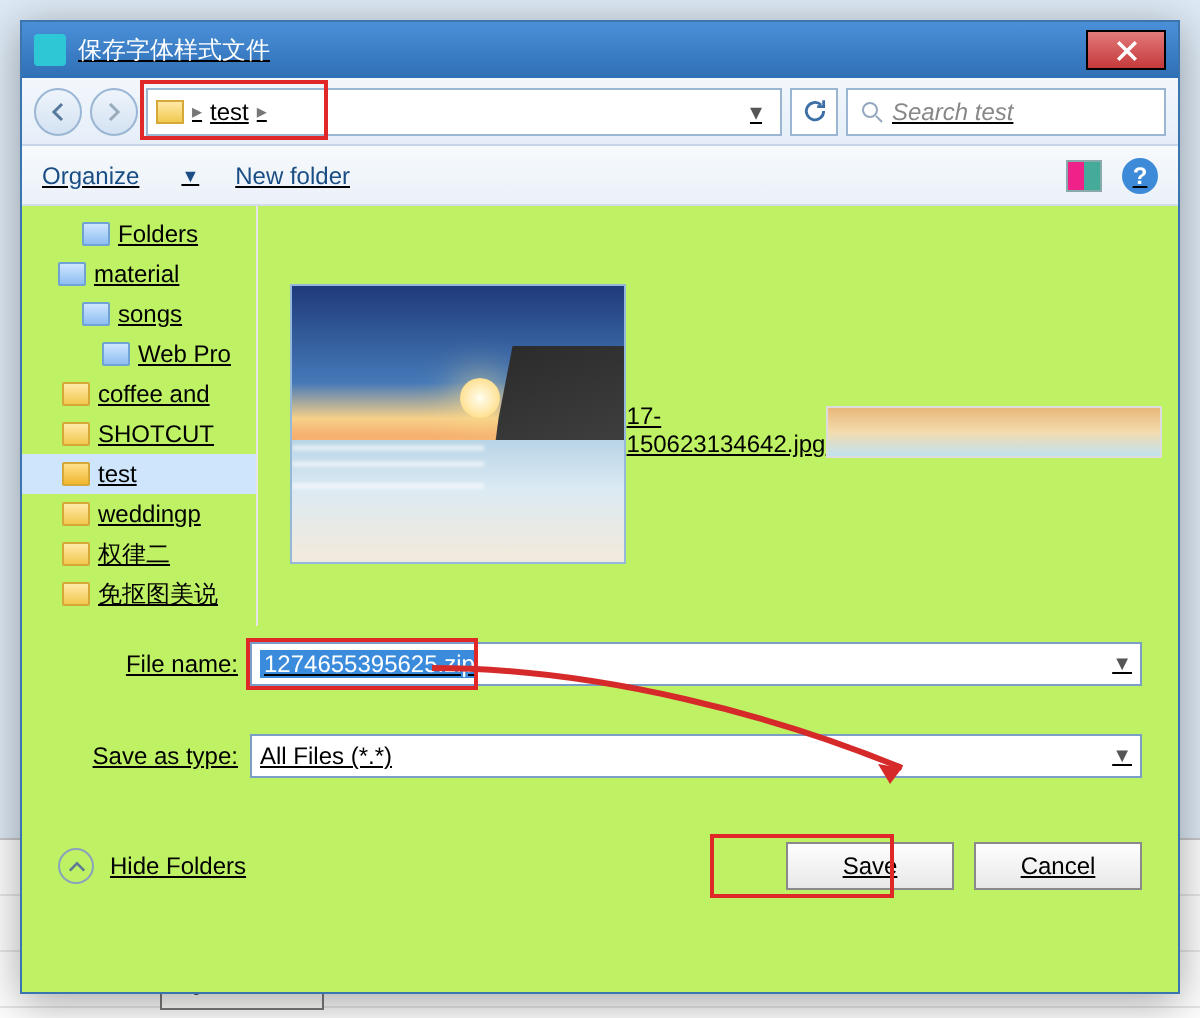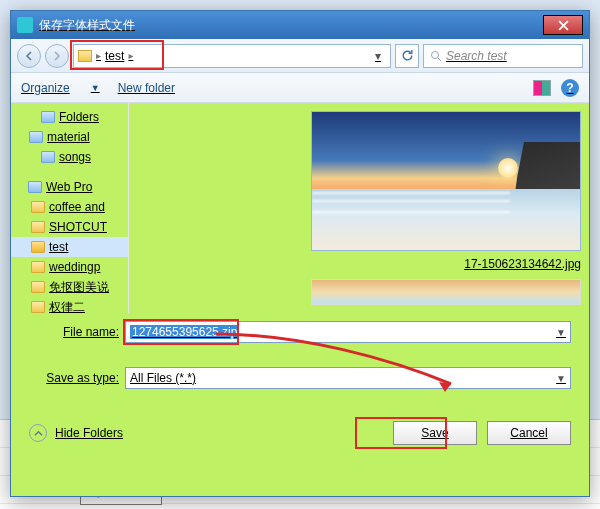--- a/index.html
+++ b/index.html
@@ -47,21 +47,21 @@
 .sqic span:nth-child(2){background:#4a9;}
 .help { width:18px; height:18px; border-radius:50%; background:#3d8bd8; color:#fff; display:flex; align-items:center; justify-content:center; font-weight:bold;}
 
 .body { height:210px; display:flex; overflow:hidden;}
 .tree { width:118px; border-right:1px solid #e5e5e5; overflow:hidden; padding:4px 0;}
 .tree .it { display:flex; align-items:center; height:20px; padding-left:20px; gap:4px; white-space:nowrap; overflow:hidden;}
 .tree .fold { width:14px; height:12px; background:linear-gradient(#ffe9a8,#f1c94e); border:1px solid #d6a838; border-radius:1px;}
 .tree .fold.bl { background:linear-gradient(#cde6ff,#8fbef0); border-color:#6fa3d6;}
 .tree .it.sel { background:#cfe5fb;}
 .tree .it.sel .fold { background:linear-gradient(#ffe08a,#f0b72f);}
-.content { flex:1; padding:8px 8px 0 16px; display:flex; flex-direction:column; align-items:flex-end; overflow:hidden;}
+.content { flex:1; padding:8px 8px 0 16px; display:flex; flex-direction:row; align-items:center; overflow:hidden;}
 .thumb { width:270px; height:140px; border:1px solid #94b7da; position:relative; overflow:hidden;}
 .sky { position:absolute; inset:0; background:linear-gradient(#1f3a7a 0%, #4579b8 35%, #f6d089 48%, #f6b171 54%);}
 .sun { position:absolute; right:62px; top:46px; width:20px; height:20px; border-radius:50%; background:radial-gradient(#fffef0,#ffd46a); box-shadow:0 0 20px #ffdf8a;}
 .cliff { position:absolute; right:0; top:30px; width:70px; height:90px; background:linear-gradient(160deg,#2a2a2a,#4a4a4a); clip-path:polygon(20% 0,100% 0,100% 100%,0 100%,10% 40%);}
 .sea  { position:absolute; left:0; right:0; top:56%; bottom:0; background:linear-gradient(#b8d4e6 0%, #dbeaf3 40%, #f0eadf 90%);}
 .wave { position:absolute; left:0; right:70px; top:58%; height:2px; background:rgba(255,255,255,.8); filter:blur(1px);}
 .cap { margin-top:6px; font-size:12px;}
 .thumb2 { width:270px; height:26px; border:1px solid #dcdcdc; margin-top:8px; background:linear-gradient(#e7b87a 0%, #f3dcae 50%, #bfe2ef 100%);}
 
 .fields { padding:8px 18px 6px 18px;}
@@ -167,21 +167,21 @@
           <span>Folders</span>
         </div>
         <div class="it" style="padding-left: 18px;">
           <span class="fold bl"></span>
           <span>material</span>
         </div>
         <div class="it" style="padding-left: 30px;">
           <span class="fold bl"></span>
           <span>songs</span>
         </div>
-        <div class="it" style="padding-left: 17px; margin-top: 10px;">
+        <div class="it" style="padding-left: 40px;">
           <span class="fold bl"></span>
           <span>Web Pro</span>
         </div>
         <div class="it">
           <span class="fold"></span>
           <span>coffee and</span>
         </div>
         <div class="it">
           <span class="fold"></span>
           <span>SHOTCUT</span>
@@ -189,25 +189,25 @@
         <div class="it sel">
           <span class="fold"></span>
           <span>test</span>
         </div>
         <div class="it">
           <span class="fold"></span>
           <span>weddingp</span>
         </div>
         <div class="it">
           <span class="fold"></span>
+          <span>权律二</span>
+        </div>
+        <div class="it">
+          <span class="fold"></span>
           <span>免抠图美说</span>
-        </div>
-        <div class="it">
-          <span class="fold"></span>
-          <span>权律二</span>
         </div>
       </div>
     <div class="content">
       <div class="thumb">
         <div class="sky"></div>
           <div class="sun"></div>
           <div class="cliff"></div>
           <div class="sea"></div>
         <div class="wave"></div>
           <div class="wave" style="top:64%;"></div>

